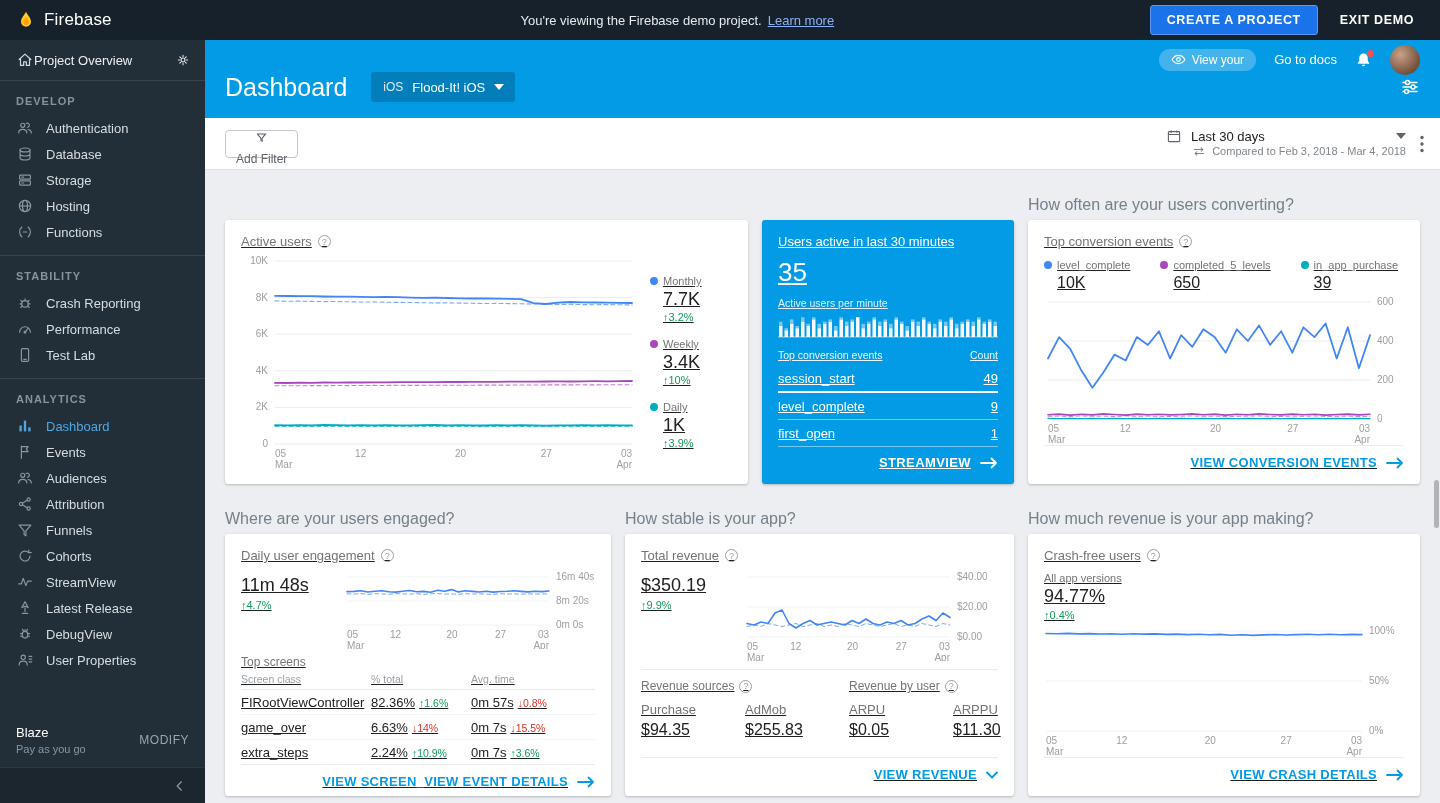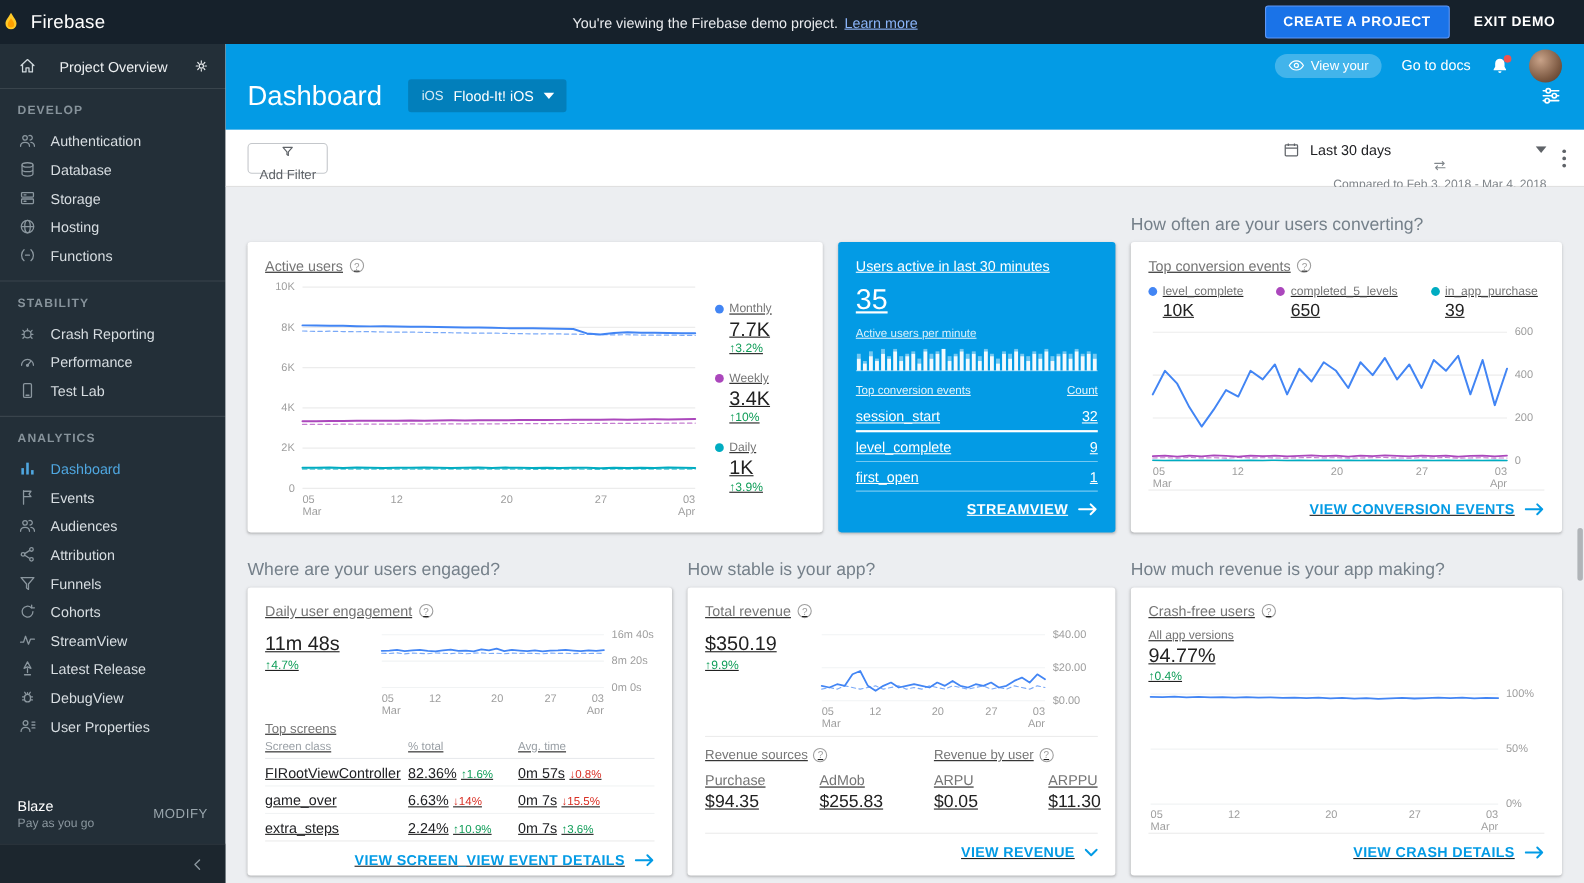--- a/index.html
+++ b/index.html
@@ -6,33 +6,33 @@
   html,body { margin:0; padding:0; }
   body {
     width:1440px; height:803px; overflow:hidden;
     font-family:"Liberation Sans","DejaVu Sans",sans-serif;
     background:#eceef1; color:#212121;
   }
   svg { display:block; }
 
   
   .topbar { height:40px; background:#16212b; display:flex; align-items:center; color:#fff; }
-  .brand { width:205px; display:flex; align-items:center; gap:8px; font-size:17px; letter-spacing:.2px; cursor:pointer; }
+  .brand { width:205px; padding-left:16px; display:flex; align-items:center; gap:8px; font-size:17px; letter-spacing:.2px; cursor:pointer; }
   .topbar-center { flex:1; text-align:center; font-size:13px; color:#e8eaed; }
   .topbar-center a { color:#8ab4f8; text-decoration:underline; margin-left:6px; cursor:pointer; }
   .create-btn { background:#1a73e8; border:1px solid #5e97f6; color:#fff; font-size:12.5px; font-weight:700;
     letter-spacing:.6px; padding:7px 16px; border-radius:3px; cursor:pointer; font-family:inherit; }
   .exit-demo { margin:0 26px 0 22px; font-size:12.5px; font-weight:700; letter-spacing:.6px; cursor:pointer; }
 
   
   .shell { display:flex; height:763px; }
 
   
   .sidebar { width:205px; background:#232f38; display:flex; flex-direction:column; flex-shrink:0; }
-  .po-row { height:41px; display:flex; align-items:center; gap:20px; padding:0 14px 0 16px;
+  .po-row { height:41px; display:flex; align-items:center; gap:0; padding:0 14px 0 16px;
     font-size:13px; color:#eceff1; border-bottom:1px solid rgba(255,255,255,.1); cursor:pointer; }
   .po-row .grow { flex:1; }
   .side-sec { padding:2px 0 10px; }
   .side-sec.bordered { border-bottom:1px solid rgba(255,255,255,.1); }
   .sec-label { font-size:11px; font-weight:700; letter-spacing:1px; color:#87939b; padding:12px 16px 8px; }
   .sitem { height:26px; display:flex; align-items:center; gap:12px; padding:0 16px; font-size:13px; color:#d7dde1; cursor:pointer; }
   .sitem .icn { color:#8b979f; width:18px; display:flex; justify-content:center; }
   .sitem.active, .sitem.active .icn { color:#4fa7e0; }
   .plan { margin-top:auto; display:flex; align-items:center; padding:12px 16px; }
   .plan-name { font-size:13px; color:#fff; }
@@ -60,21 +60,21 @@
   .app-chip .plat { font-size:12px; opacity:.85; }
   .tune { margin-left:auto; cursor:pointer; }
 
   .toolbar { background:#fff; border-bottom:1px solid #e0e0e0; height:52px; display:flex; padding:0 16px 0 20px; }
   .filter-chip { margin-top:12px; height:28px; border:1px solid #c4c7cb; border-radius:4px;
     display:flex; align-items:center; gap:8px; padding:0 10px; font-size:12px; color:#5f6368; cursor:pointer;flex-direction:column; }
   .chip-sep { width:1px; height:16px; background:#dadce0; }
   .toolbar-right { margin-left:auto; display:flex; flex-direction:column; align-items:flex-end; padding-top:10px; }
   .date-row { display:flex; align-items:center; gap:9px; font-size:13px; color:#202124; width:240px; cursor:pointer; }
   .date-row .dcaret { margin-left:auto; }
-  .compare-row { display:flex; align-items:center; gap:6px; font-size:11px; color:#80868b; margin-top:1px;flex-direction:column; }
+  .compare-row { display:flex; align-items:center; gap:6px; font-size:11px; color:#80868b; margin-top:1px; }
   .kebab { margin-left:14px; margin-top:17px; cursor:pointer; }
 
   
   .content { flex:1; padding:20px 20px 0; background:#eceef1; overflow:hidden; }
   .headgrid1, .cardgrid1 { display:grid; grid-template-columns:523px 252px 392px; gap:14px; }
   .headgrid2, .cardgrid2 { display:grid; grid-template-columns:386px 389px 392px; gap:14px; }
   .headgrid1 { height:24px; align-items:end; margin-bottom:6px; }
   .headgrid2 { height:24px; align-items:end; margin:20px 0 6px; }
   .sect-h { font-size:16px; font-weight:400; color:#75808a; }
 
@@ -639,21 +639,21 @@
                 <rect x="209.99" y="6.399999999999999" width="3.52" height="2.2" fill="rgba(255,255,255,0.45)"></rect>
                 <rect x="215.49" y="8.600000000000001" width="3.52" height="4.4" fill="rgba(255,255,255,0.45)"></rect>
               </svg>
             </div>
           <div class="rt-head">
             <span>Top conversion events</span>
             <span>Count</span>
           </div>
           <div class="rt-row first">
             <span>session_start</span>
-            <span>32</span>
+            <span>49</span>
           </div>
           <div class="rt-row">
             <span>level_complete</span>
             <span>9</span>
           </div>
           <div class="rt-row">
             <span>first_open</span>
             <span>1</span>
           </div>
           <div class="blue-foot">

